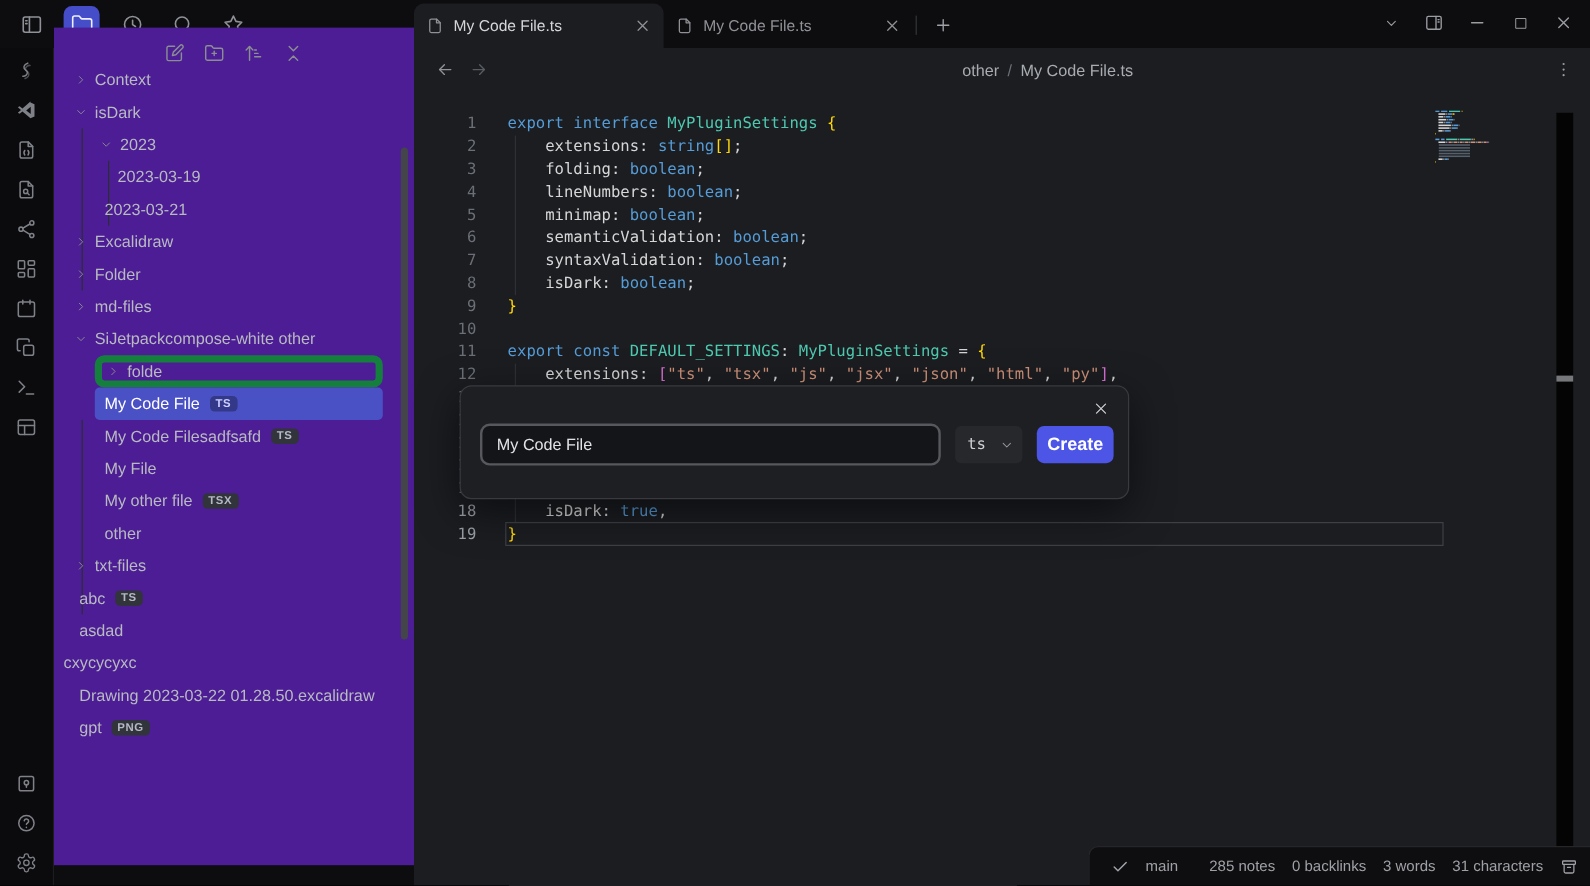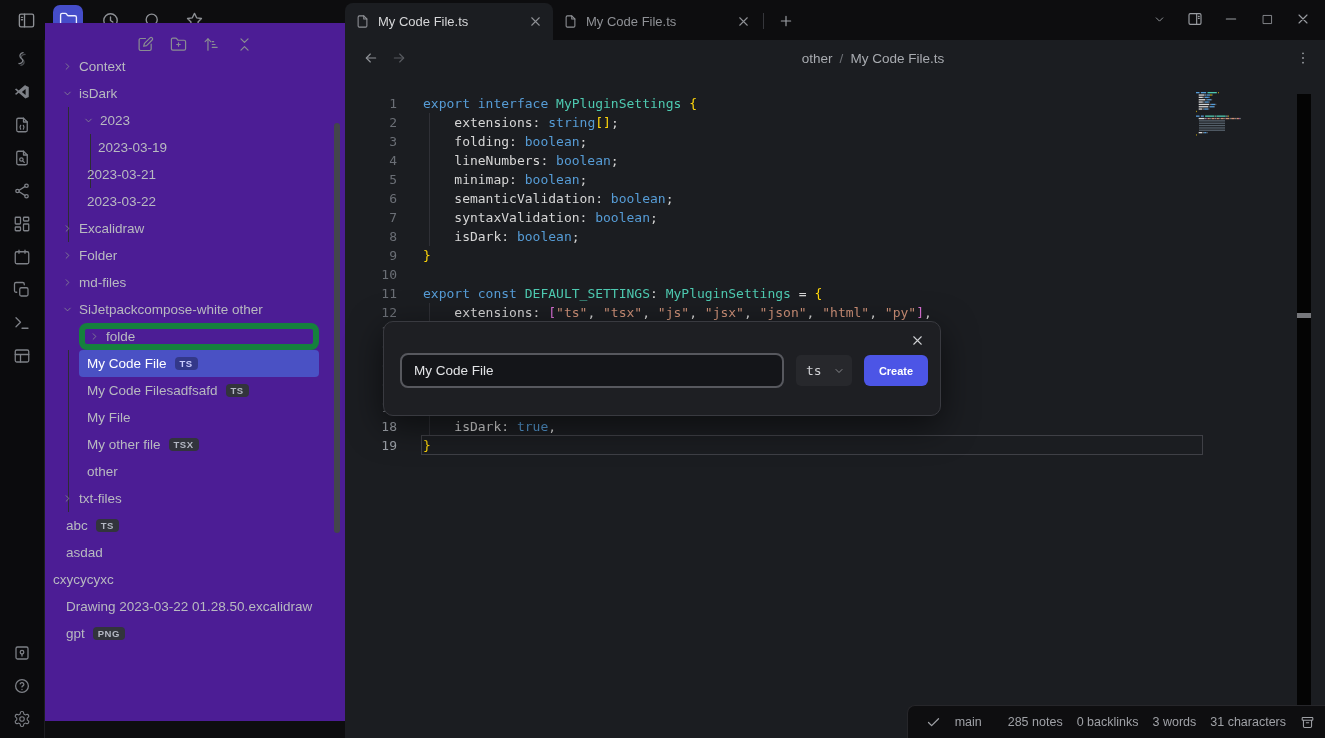--- a/index.html
+++ b/index.html
@@ -76,21 +76,21 @@
   .scrollthumb{position:absolute;left:0;width:14px;top:219px;height:5px;background:#76777b;}
 
   
   .modal{position:absolute;left:38px;top:245px;width:558px;height:95px;background:#1e1f23;border:1px solid #393a40;border-radius:10px;box-shadow:0 10px 34px rgba(0,0,0,.55);box-sizing:border-box;}
   .modal-close{position:absolute;right:14px;top:9px;width:18px;height:18px;display:flex;align-items:center;justify-content:center;color:#cfd0d3;cursor:pointer;}
   .modal-close svg{width:15px;height:15px;}
   .modal input{position:absolute;left:16px;top:31px;width:384px;height:35px;box-sizing:border-box;background:#141519;border:2px solid #57585e;border-radius:8px;color:#e2e3e6;font-size:13.5px;padding:0 12px;font-family:"Liberation Sans",sans-serif;outline:none;}
   .dropdown{position:absolute;left:412px;top:33px;width:56px;height:31px;box-sizing:border-box;background:#27282c;border-radius:5px;display:flex;align-items:center;padding:0 7px 0 10px;color:#cfd0d3;font-size:13px;cursor:pointer;justify-content:space-between;}
   .dropdown .dd-chev{display:inline-flex;width:12px;height:12px;color:#97989c;}
   .dropdown .dd-chev svg{width:12px;height:12px;}
-  .create-btn{position:absolute;left:480px;top:33px;width:64px;height:31px;background:var(--accent);border:none;border-radius:6px;color:#fff;font-size:11px;font-weight:600;cursor:pointer;font-family:"Liberation Sans",sans-serif;}
+  .create-btn{position:absolute;left:480px;top:33px;width:64px;height:31px;background:var(--accent);border:none;border-radius:6px;color:#fff;font-size:15px;font-weight:600;cursor:pointer;font-family:"Liberation Sans",sans-serif;}
 
   
   .statusbar{position:absolute;right:0;bottom:0;height:32px;background:#0e0e10;border-top:1px solid #26262a;border-left:1px solid #26262a;border-top-left-radius:8px;display:flex;align-items:center;padding:0 10px 0 18px;gap:14px;color:#9fa1a6;font-size:12.5px;white-space:nowrap;}
   .sb-ic{display:inline-flex;width:15px;height:15px;color:#9fa1a6;}
   .sb-ic svg{width:15px;height:15px;}
   .sb-branch{margin-right:12px;}
 </style>
 </head>
 <body>
 
@@ -344,23 +344,20 @@
               <path d="m6 9 6 6 6-6"></path>
             </svg>
           </span>
           <span class="lbl">2023</span>
         </div>
         <div class="row" style="margin-left: 45px;">
           <span class="lbl">2023-03-19</span>
         </div>
         <div class="row" style="margin-left: 34px;">
           <span class="lbl">2023-03-21</span>
-        </div>
-        <div class="row" style="margin-left: 34px;">
-          <span class="lbl">2023-03-22</span>
         </div>
         <div class="row" style="margin-left: 13px;">
           <span class="chev">
             <svg viewBox="0 0 24 24" fill="none" stroke="currentColor" stroke-width="1.7" stroke-linecap="round" stroke-linejoin="round">
               <path d="m9 6 6 6-6 6"></path>
             </svg>
           </span>
           <span class="lbl">Excalidraw</span>
         </div>
         <div class="row" style="margin-left: 13px;">

